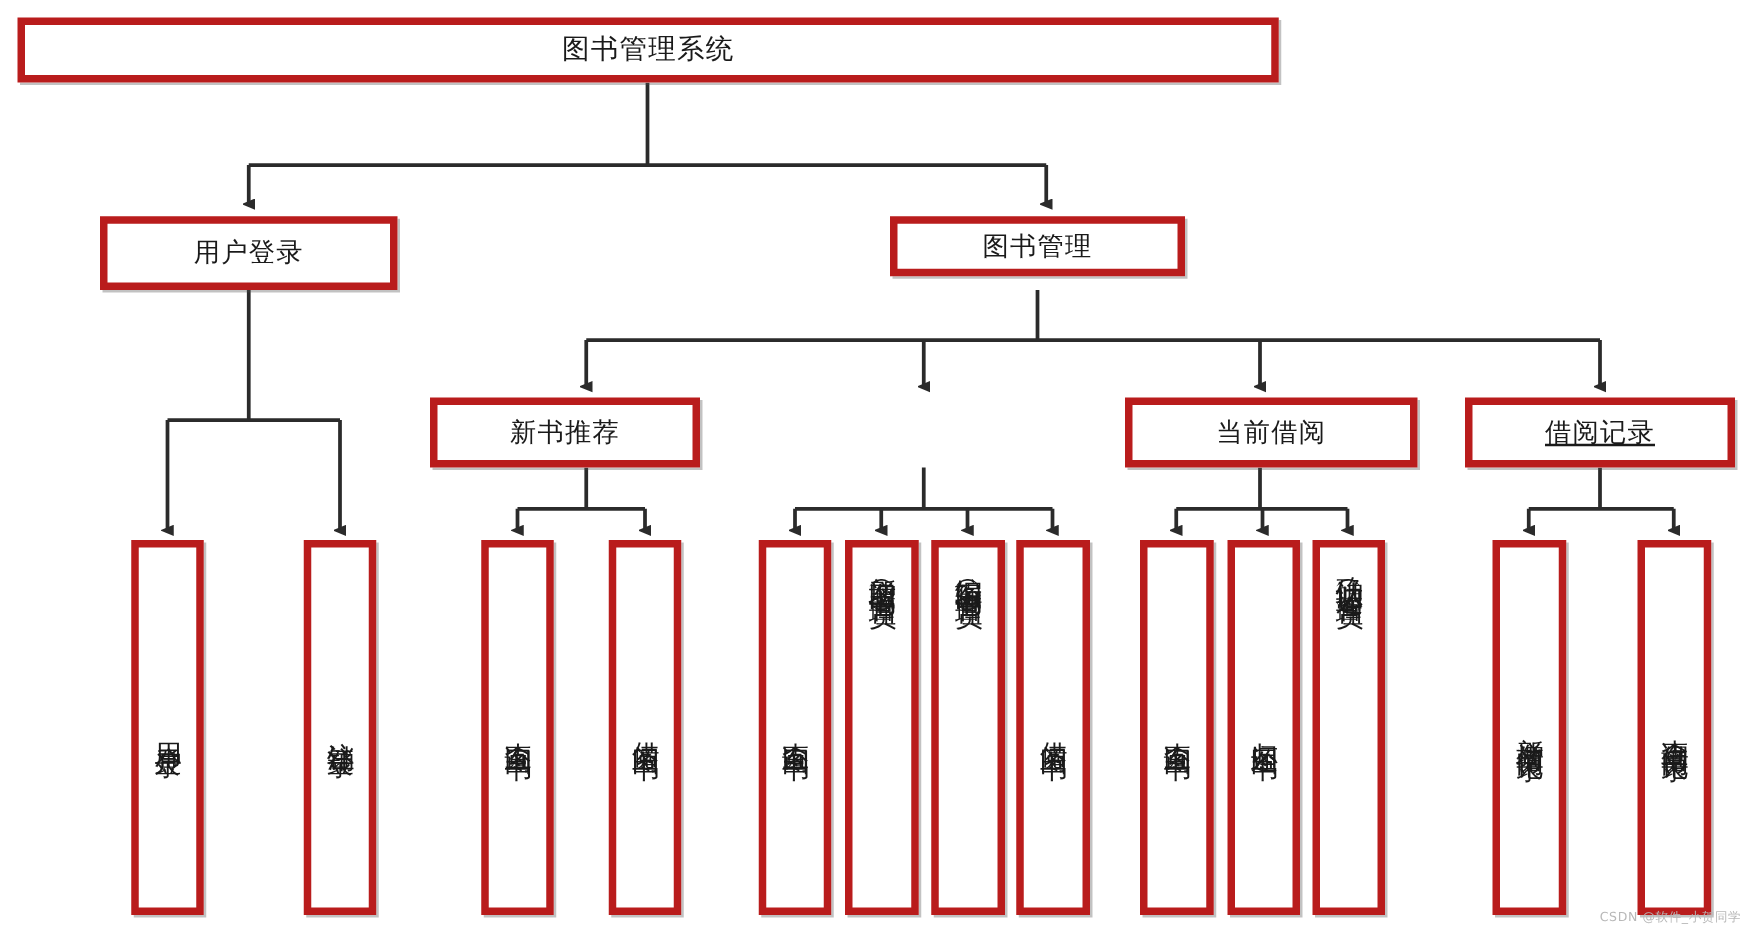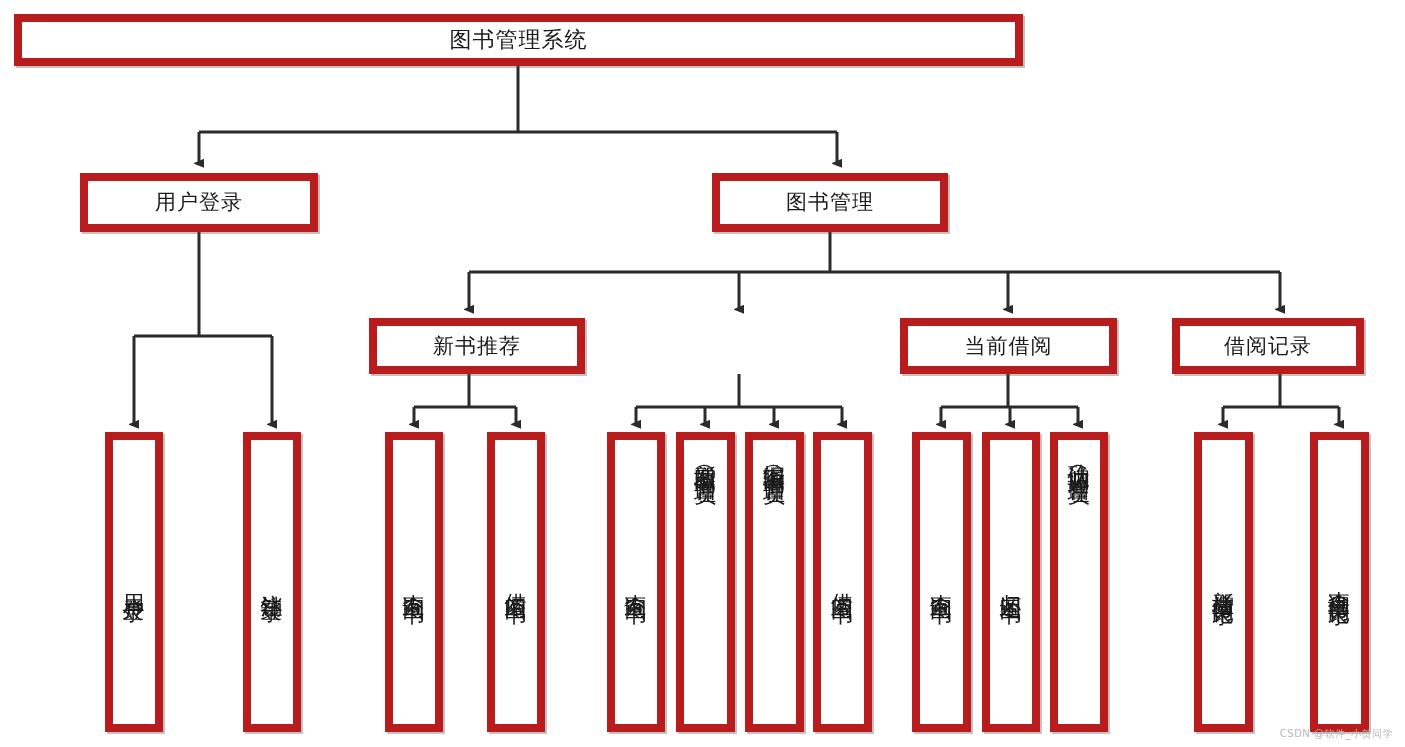--- a/index.html
+++ b/index.html
@@ -16,21 +16,21 @@
   }
   #edges{
     position:absolute;left:0;top:0;
     width:1405px;height:747px;
     pointer-events:none;
   }
   .node{
     position:absolute;
     box-sizing:border-box;
     background:#ffffff;
-    border:8px solid #b91c1c;
+    border:6px solid #b91c1c;
     display:flex;
     align-items:center;
     justify-content:center;
     color:#1a1a1a;
     box-shadow:2px 2px 0 rgba(80,80,80,0.35);
   }
   .node .label{
     display:block;
     text-align:center;
     line-height:1.18;
@@ -124,31 +124,31 @@
     </g>
   </svg>
 
   <div class="node root horizontal" style="left:14px;top:14px;width:1009px;height:52px;">
     <span class="label">图书管理系统</span>
   </div>
 
   <div class="node horizontal" style="left:80px;top:173px;width:238px;height:59px;">
     <span class="label">用户登录</span>
   </div>
-  <div class="node horizontal" style="left:712px;top:173px;width:236px;height:59px;">
+  <div class="node horizontal" style="left:712px;top:173px;width:236px;height:48px;">
     <span class="label">图书管理</span>
   </div>
 
-  <div class="node horizontal" style="left:369px;top:318px;width:216px;height:56px;font-family:Liberation Serif, serif;">
+  <div class="node horizontal" style="left:344px;top:318px;width:216px;height:56px;font-family:Liberation Serif, serif;">
     <span class="label">新书推荐</span>
   </div>
-  <div class="node horizontal" style="left:900px;top:318px;width:217px;height:56px;justify-content:center;">
+  <div class="node horizontal" style="left:900px;top:318px;width:234px;height:56px;justify-content:center;">
     <span class="label">当前借阅</span>
   </div>
-  <div class="node horizontal" style="left:1172px;top:318px;width:192px;height:56px;">
+  <div class="node horizontal" style="left:1172px;top:318px;width:216px;height:56px;text-decoration:underline;">
     <span class="label">借阅记录</span>
   </div>
 
   <div class="node vertical mid" style="left:105px;top:432px;width:58px;height:300px;">
     <span class="label">用户登录</span>
   </div>
   <div class="node vertical mid" style="left:243px;top:432px;width:58px;height:300px;">
     <span class="label">注销登录</span>
   </div>
 

